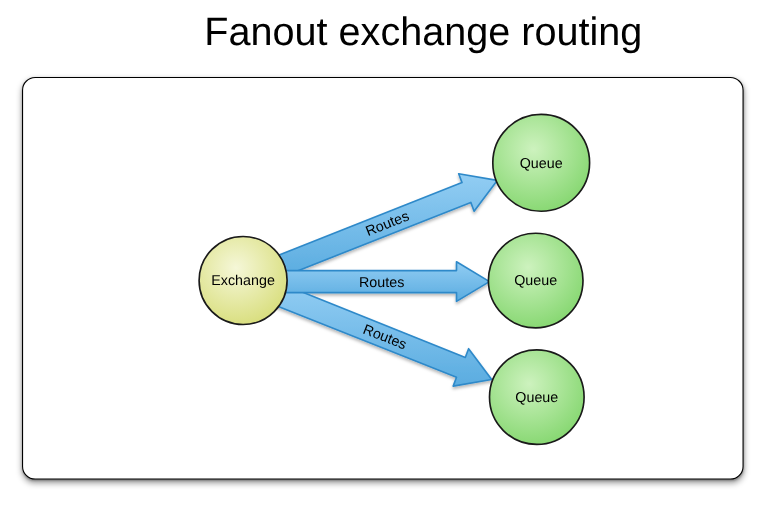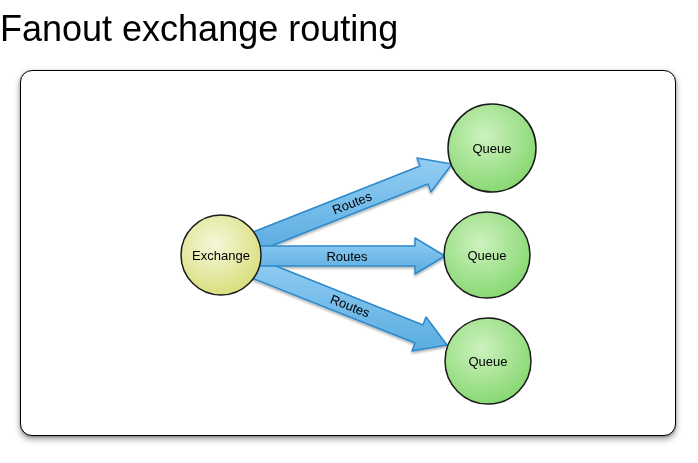--- a/index.html
+++ b/index.html
@@ -8,21 +8,21 @@
     background: #ffffff;
     font-family: "Liberation Sans", sans-serif;
     overflow: hidden;
     position: relative;
   }
   .title {
     position: absolute;
     top: 8px; left: 0;
     width: 584px;
     margin: 0;
-    text-align: left;
+    text-align: right;
     font-size: 36px;
     line-height: 42px;
     font-weight: 400;
     color: #000000;
     letter-spacing: 0px;
   }
   .canvas {
     position: absolute;
     left: 20px; top: 70px;
     width: 656px; height: 366px;

